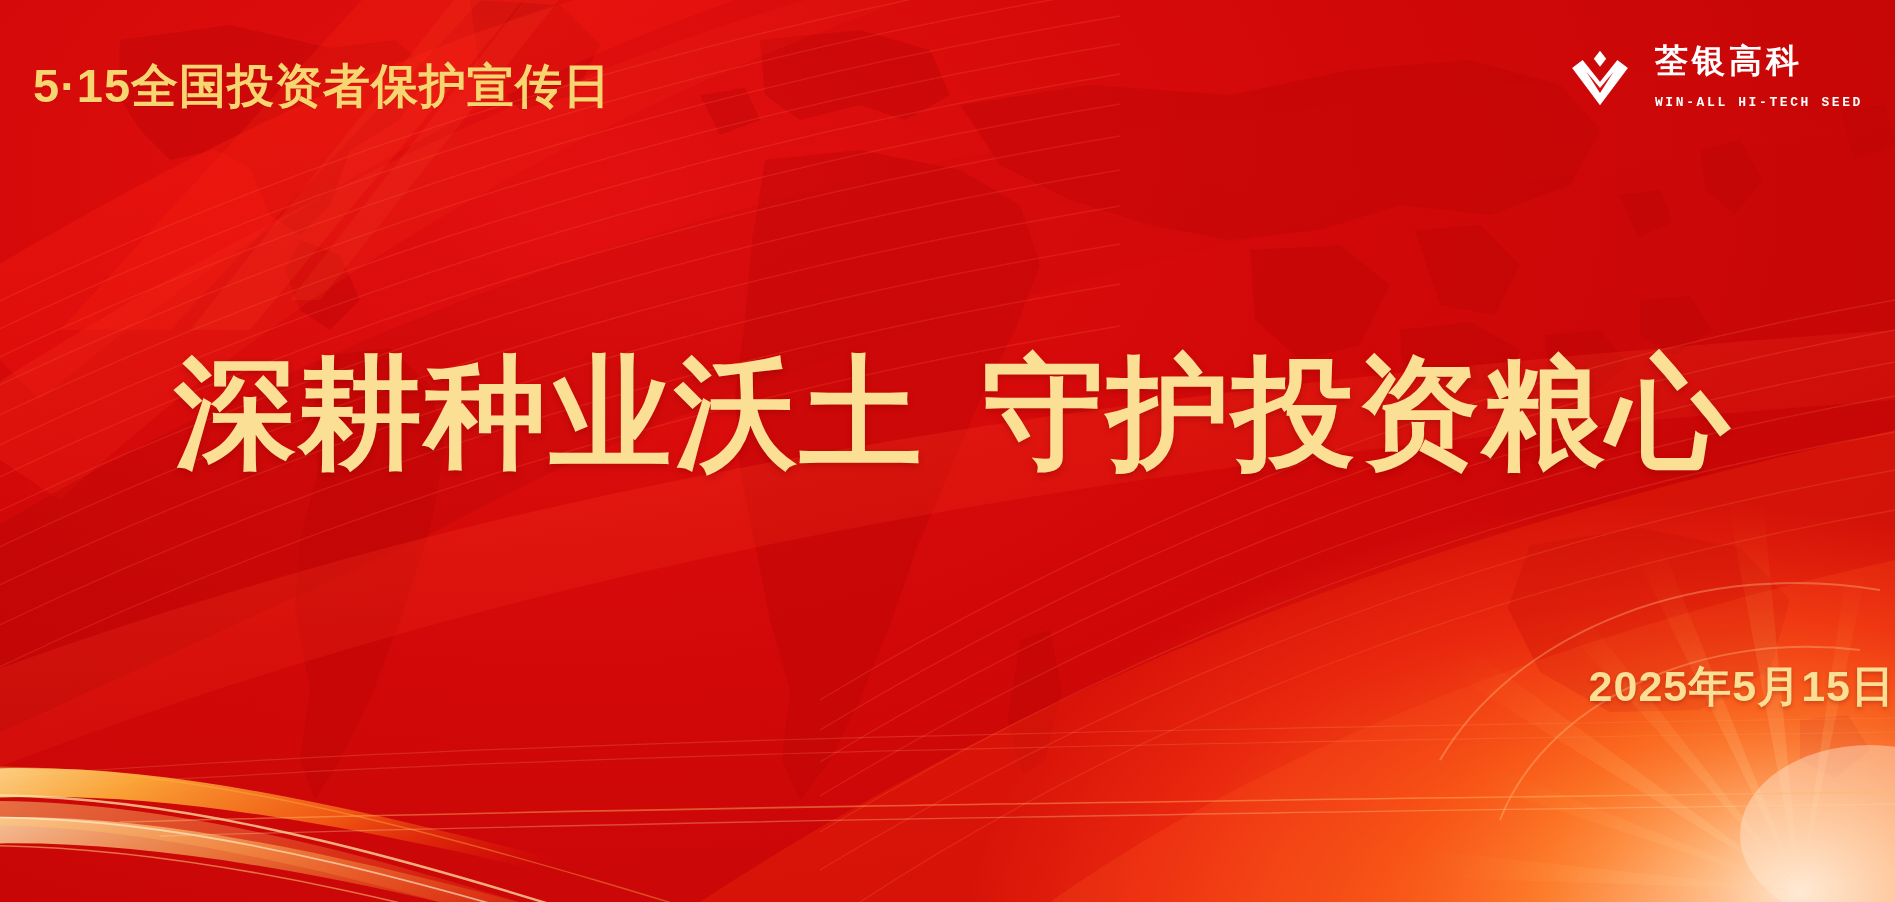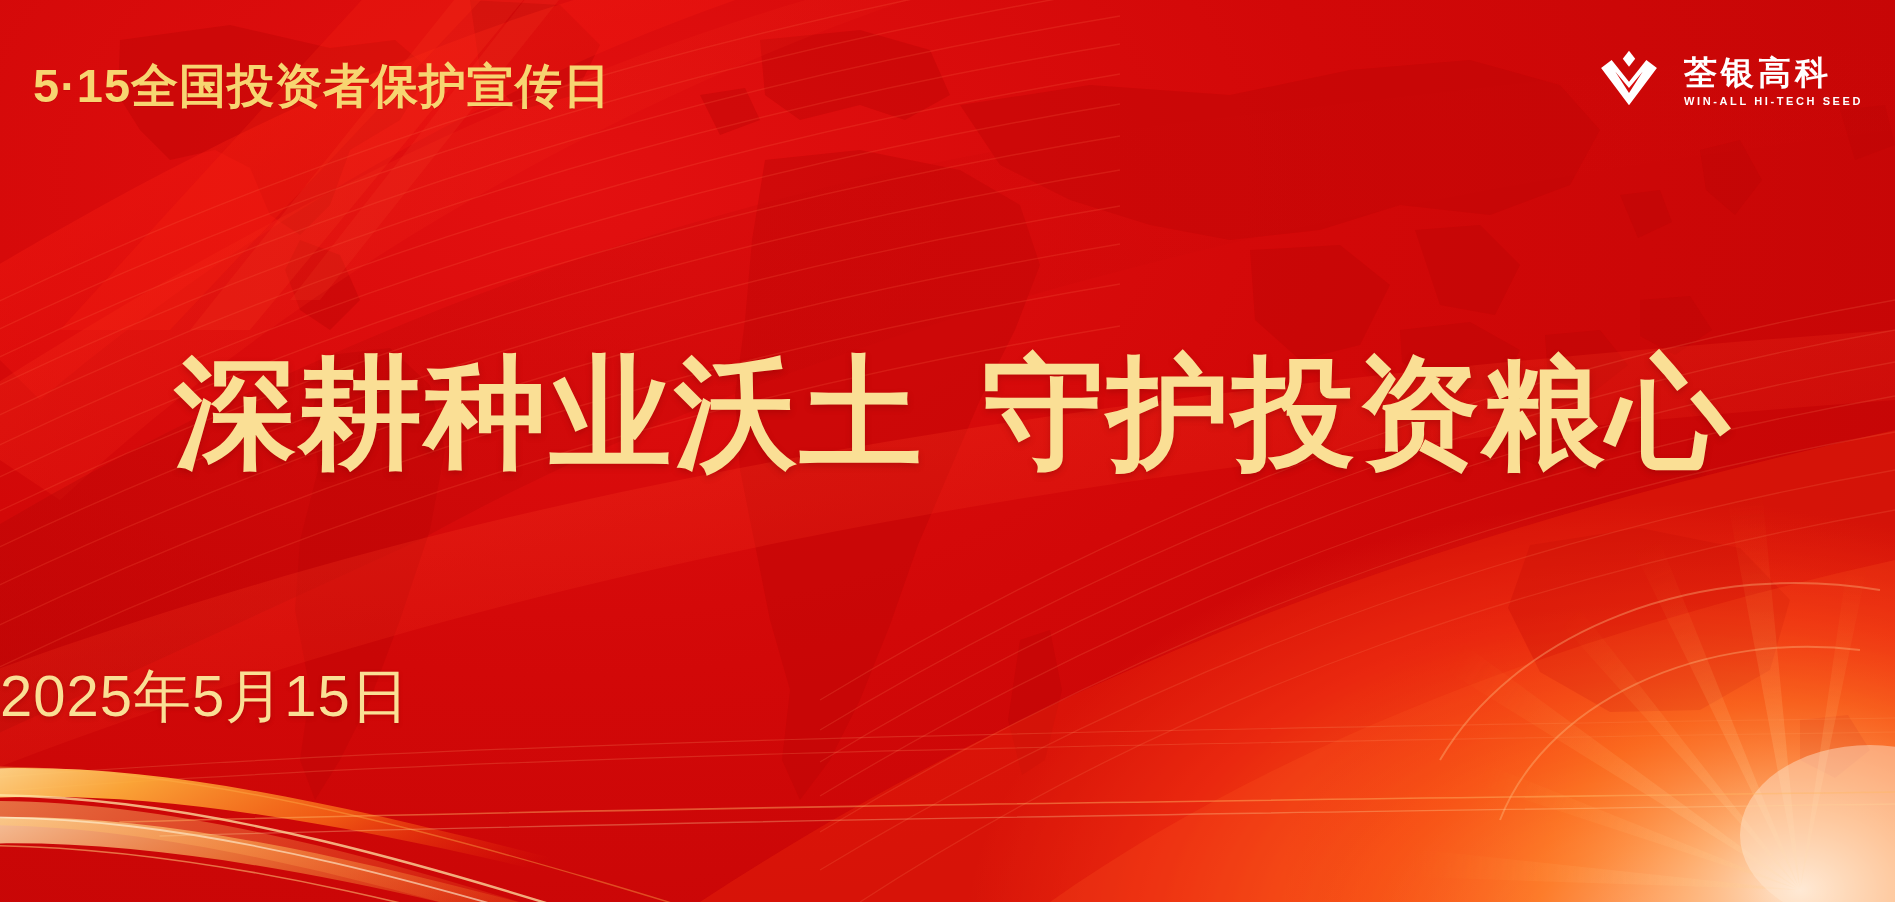--- a/index.html
+++ b/index.html
@@ -59,56 +59,57 @@
     letter-spacing:3px;
     white-space:nowrap;
     text-shadow:0 3px 6px rgba(120,0,0,.30);
   }
   .main-title .gap { display:inline-block; width:58px; }
 
   .date {
     position:absolute;
     left:0; right:0;
     top:658px;
-    text-align:left;
-    font-size:58px;
-    font-weight:normal;
+    text-align:right;
+    font-size:43px;
+    font-weight:bold;
     color:#FADF95;
     letter-spacing:1px;
     white-space:nowrap;
     text-shadow:0 2px 4px rgba(120,0,0,.30);
   }
 
   
   .brand {
     position:absolute;
     right:32px;
     top:47px;
     display:flex;
-    align-items:flex-end;
+    align-items:flex-start;
     gap:24px;
+    font-family:Liberation Mono, monospace;
   }
   .brand-mark { width:62px; height:62px; flex:none; }
   .brand-mark svg { width:100%; height:100%; display:block; }
   .brand-text { display:flex; flex-direction:column; justify-content:center; }
   .brand-cn {
     color:#ffffff;
     font-size:33px;
     font-weight:bold;
     letter-spacing:4px;
     line-height:1.05;
     white-space:nowrap;
   }
   .brand-en {
     color:#ffffff;
-    font-size:11px;
+    font-size:13px;
     font-weight:bold;
     letter-spacing:2.6px;
     line-height:1.4;
-    margin-top:3px;
+    margin-top:12px;
     white-space:nowrap;
   }
 </style>
 </head>
 <body>
 
 <div id="banner">
 
   <div class="layer worldmap">
     <svg viewBox="0 0 1895 902" preserveAspectRatio="xMidYMid slice" aria-hidden="true">

